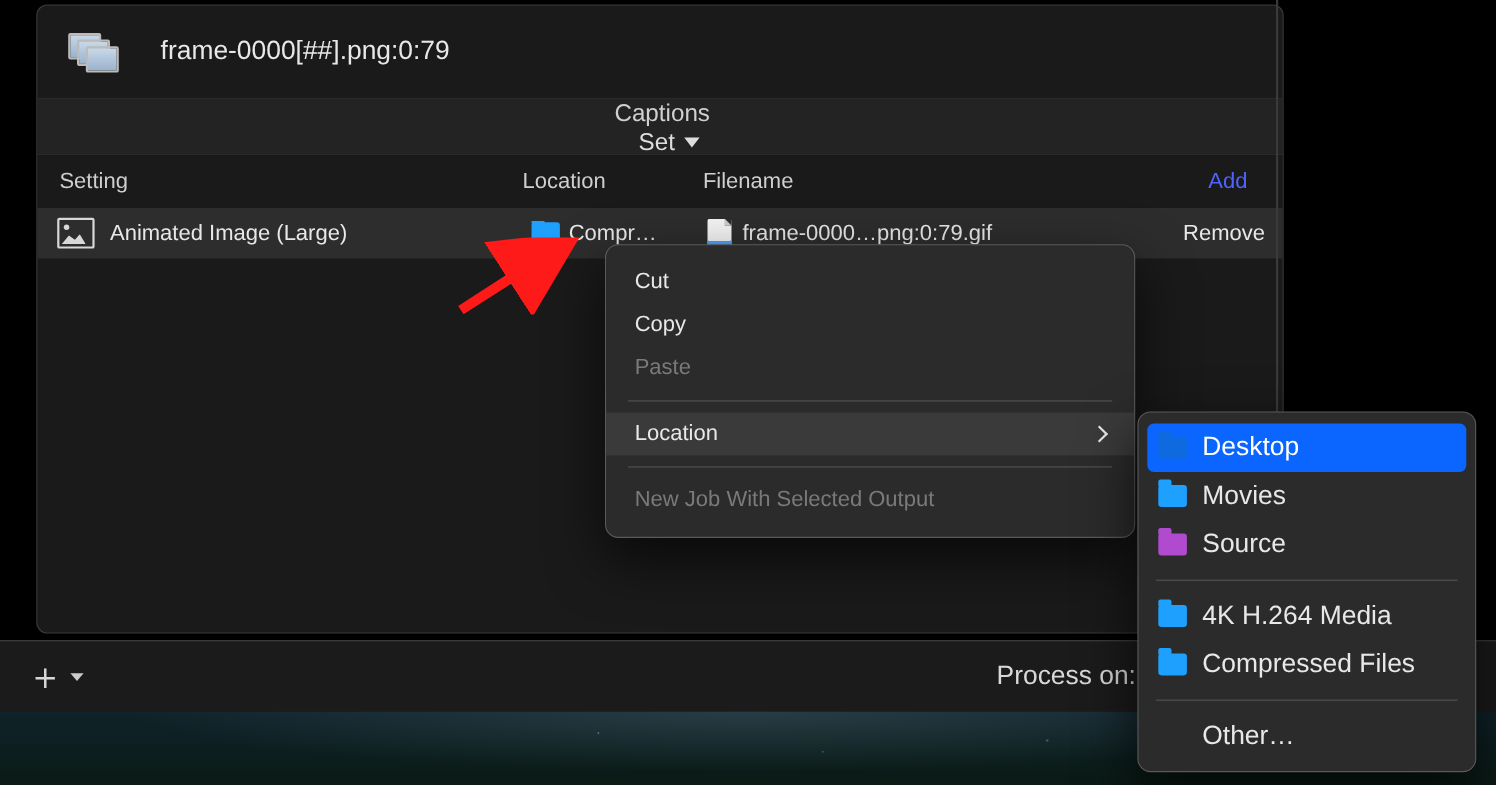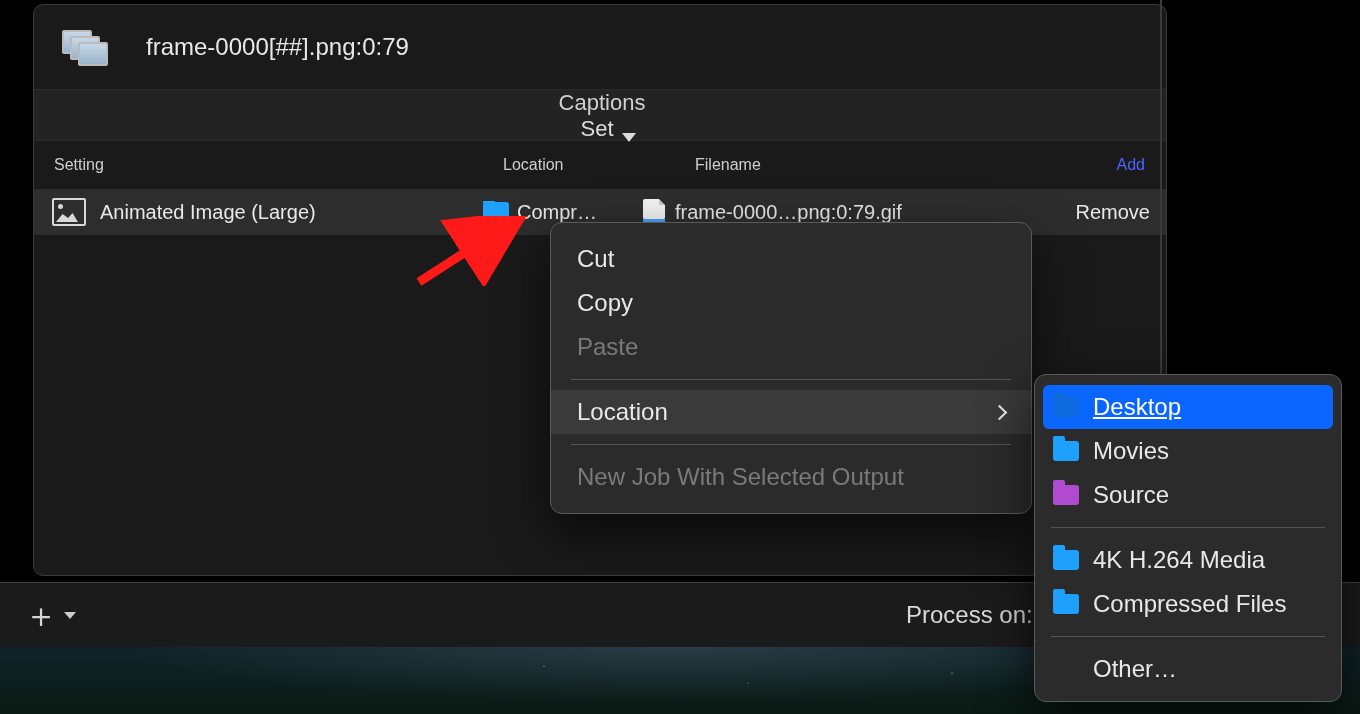--- a/index.html
+++ b/index.html
@@ -61,35 +61,34 @@
     padding: 0 16px 0 20px;
     font-size: 22px;
     color: #d0d0d0;
     border-top: 1px solid #2a2a2a;
     border-bottom: 1px solid #2a2a2a;
     background: #232323;
     flex-direction: column;
   }
   .captions-right {
     display: flex;
-    align-items: flex-end;
+    align-items: center;
     gap: 6px;
     color: #ddd;
     margin-left: 12px;
   }
 
   .columns-bar {
     display: flex;
     align-items: center;
     height: 48px;
-    font-size: 16px;
+    font-size: 20px;
     color: #cfcfcf;
-    padding-right: 21px;
+    padding-right: 32px;
     background: #1a1a1a;
-    gap: 28px;
   }
   .col-setting { width: 435px; padding-left: 20px; box-sizing:border-box; }
   .col-location { width: 160px; padding-left: 6px; }
   .col-filename { flex: 1; padding-left:4px; }
   .col-add { color: #4e63ff; font-weight: 500; }
 
   .job-row {
     display: flex;
     align-items: center;
     height: 46px;
@@ -249,21 +248,21 @@
   .ctx-menu {
     position:absolute;
     left:550px;
     top:222px;
     width:480px;
     background:#2b2b2b;
     border:1px solid #5a5a5a;
     border-radius:12px;
     box-shadow:0 20px 50px rgba(0,0,0,.65);
     padding:14px 0;
-    font-size:24px;
+    font-size:20px;
   }
   .ctx-item{
     padding:8px 26px;
     color:#e8e8e8;
     display:flex;
     align-items:center;
     justify-content:space-between;
     background:#2b2b2b;
   }
   .ctx-item.disabled{ color:#7a7a7a; }
@@ -293,21 +292,20 @@
     align-items:center;
     gap:14px;
     color:#e8e8e8;
   }
   .sub-item.selected{
     background:#0a66ff;
     color:#fff;
     border-radius:6px;
     margin:0 8px;
     padding:8px 10px;
-    text-decoration:underline;
   }
   .sub-sep{
     height:1px;
     background:#555;
     margin:10px 16px;
   }
 
   
   .wallpaper{
     position:absolute;

